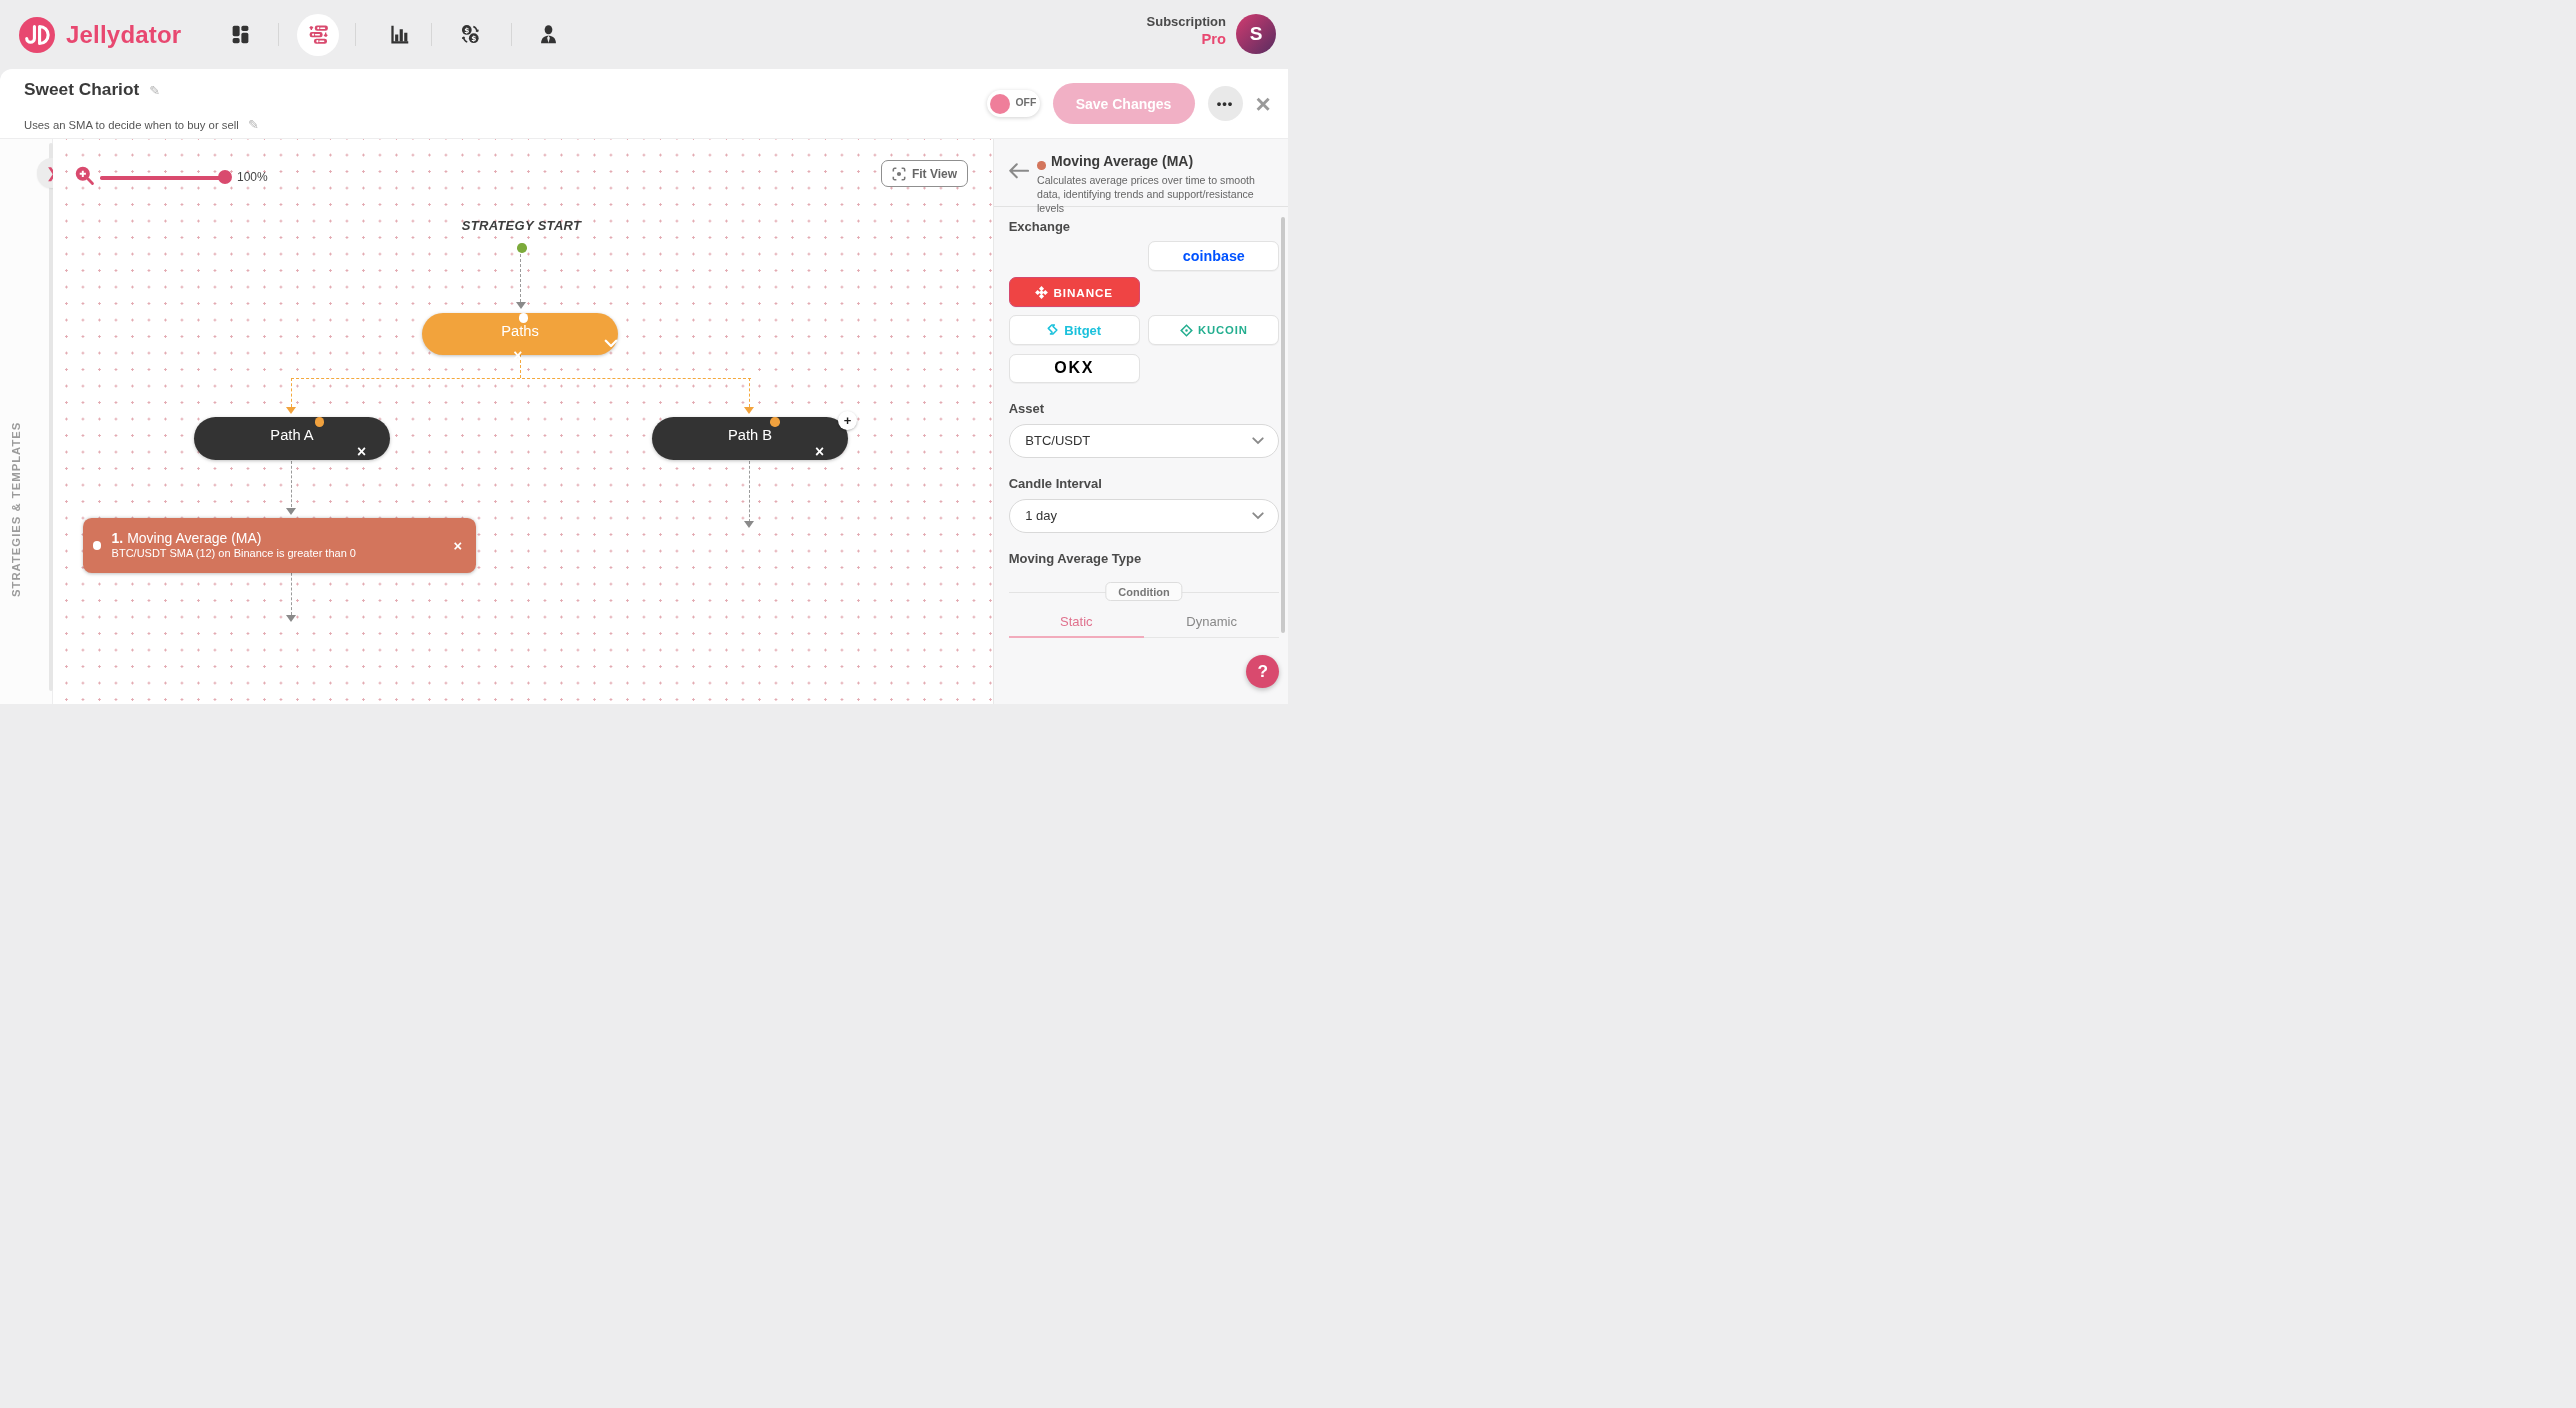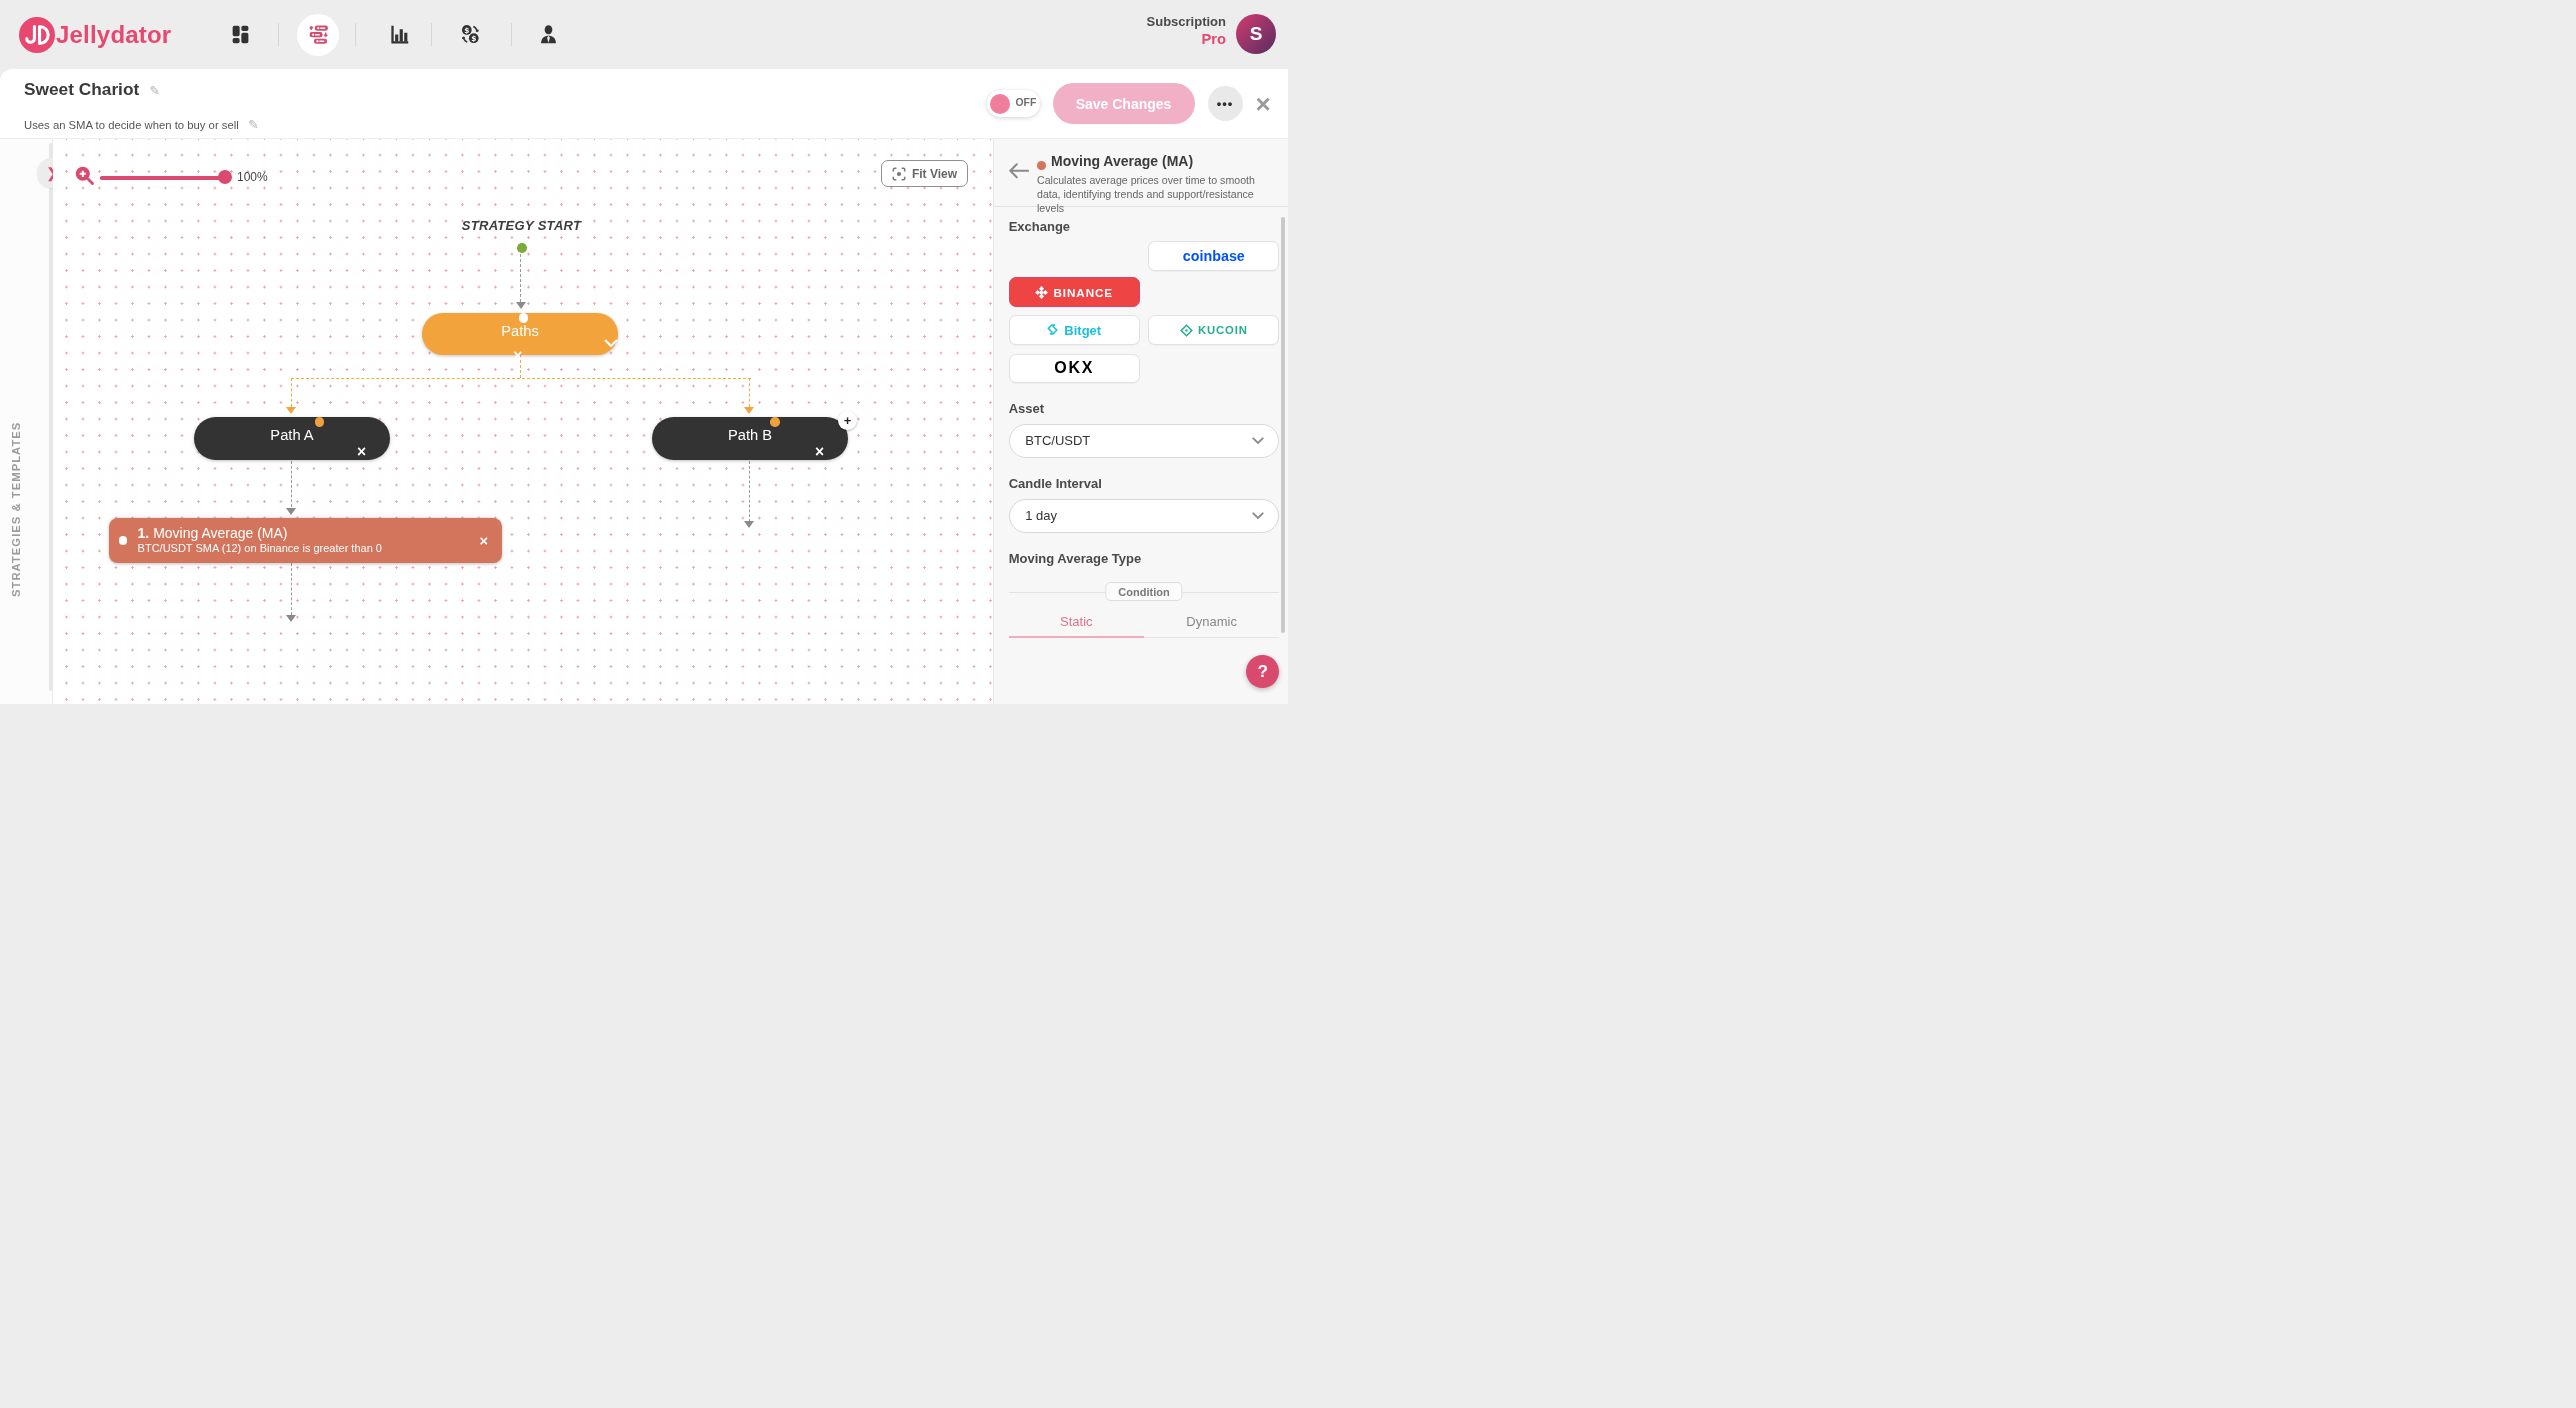--- a/index.html
+++ b/index.html
@@ -2,21 +2,21 @@
 <html style="font-size:14px"><head>
 <meta charset="utf-8">
 <style>
   * { margin:0; padding:0; box-sizing:border-box; }
   html,body { width:1288px; height:704px; overflow:hidden; }
   body { font-family:"Liberation Sans","DejaVu Sans",sans-serif; background:#ededee; }
   #app { position:relative; width:1288px; height:704px; }
 
   
   #navbar { position:absolute; top:0; left:0; width:1288px; height:69px; background:#ededee; }
-  .brand { position:absolute; left:19px; top:16.5px; display:flex; align-items:center; gap:1px; }
+  .brand { position:absolute; left:19px; top:16.5px; display:flex; align-items:center; gap:11px; }
   .brand-mark { width:36px; height:36px; }
   .brand-name { font-size:24px; font-weight:bold; color:#e84870; letter-spacing:0.2px; }
   .nav-ico { position:absolute; top:0; width:42px; height:69px; display:flex; align-items:center; justify-content:center; cursor:pointer; }
   .nav-sep { position:absolute; top:23.4px; width:0.9px; height:22.6px; background:#d6d6d6; }
   .nav-active-circle { position:absolute; top:14px; width:42px; height:42px; border-radius:50%; background:#ffffff; }
   .sub-block { position:absolute; right:62px; top:14px; text-align:right; line-height:1.25; }
   .sub-label { font-size:13px; font-weight:bold; color:#4a4a4a; }
   .sub-tier { font-size:14.7px; font-weight:bold; color:#e84870; }
   .avatar { position:absolute; right:12px; top:14px; width:40px; height:40px; border-radius:50%;
             background:linear-gradient(135deg,#c73a6e 10%,#632e62 90%); color:#fff; font-size:19px; font-weight:bold;
@@ -75,21 +75,21 @@
   .node-dark { left:141px; top:278px; width:196px; background:#333333; height:43px; }
   .node-dark.b { left:599px; }
   .node-dot { width:9.5px; height:9.5px; border-radius:50%; flex:0 0 9.5px; }
   .node-label { color:#fff; font-size:14.7px; }
   .node-x { color:#fff; font-size:15.6px; font-weight:bold; cursor:pointer; }
   .chev-white { margin-left:auto; cursor:pointer; display:flex; }
 
   .plus-btn { left:785px; top:272px; width:19px; height:19px; border-radius:50%; background:#fff; box-shadow:0 0.9px 2.6px rgba(0,0,0,.3);
               display:flex; align-items:center; justify-content:center; font-size:13px; font-weight:bold; color:#222; cursor:pointer; }
 
-  .node-ma { left:56px; top:379px; width:393px; height:45px; background:#d3755c; border-radius:8.7px;
+  .node-ma { left:30px; top:379px; width:393px; height:55px; background:#d3755c; border-radius:8.7px;
              display:flex; align-items:center; box-shadow:0 0.9px 3.5px rgba(0,0,0,.25); cursor:pointer; }
   .ma-dot { width:8.7px; height:8.7px; border-radius:50%; background:#fff; margin:0 10.4px 0 9.5px; flex:0 0 8.7px; }
   .ma-text { color:#fff; line-height:1.25; }
   .ma-title { font-size:14px; }
   .ma-title b { font-weight:bold; }
   .ma-sub { font-size:11px; }
   .ma-x { margin-left:auto; margin-right:14px; color:#fff; font-size:14.7px; font-weight:bold; cursor:pointer; }
 
   
   #panel { position:absolute; top:139px; left:993px; width:295px; height:566px; background:#f7f7f8; border-left:0.9px solid #e8e8e8; }

